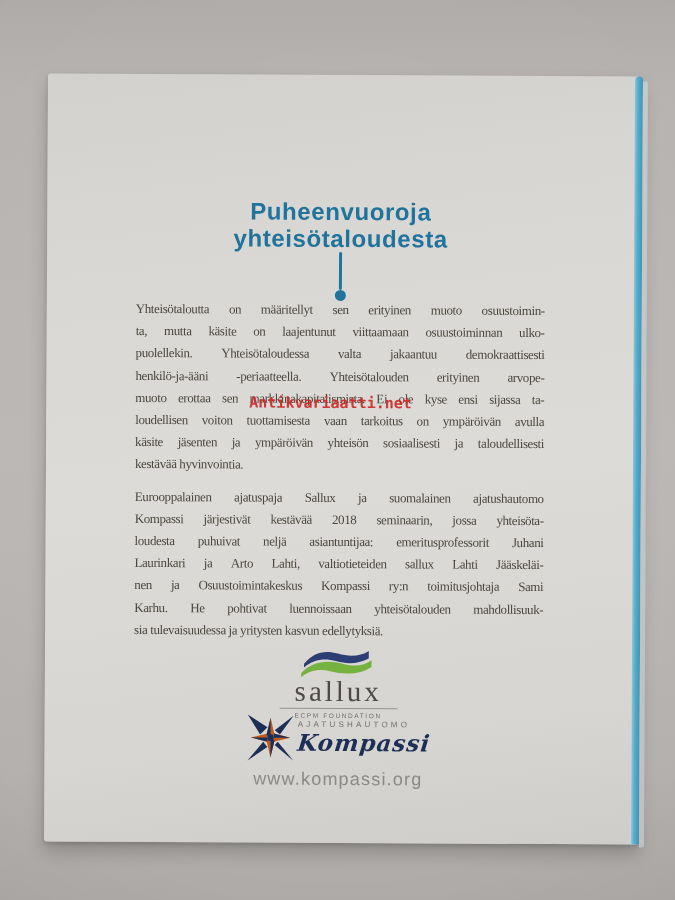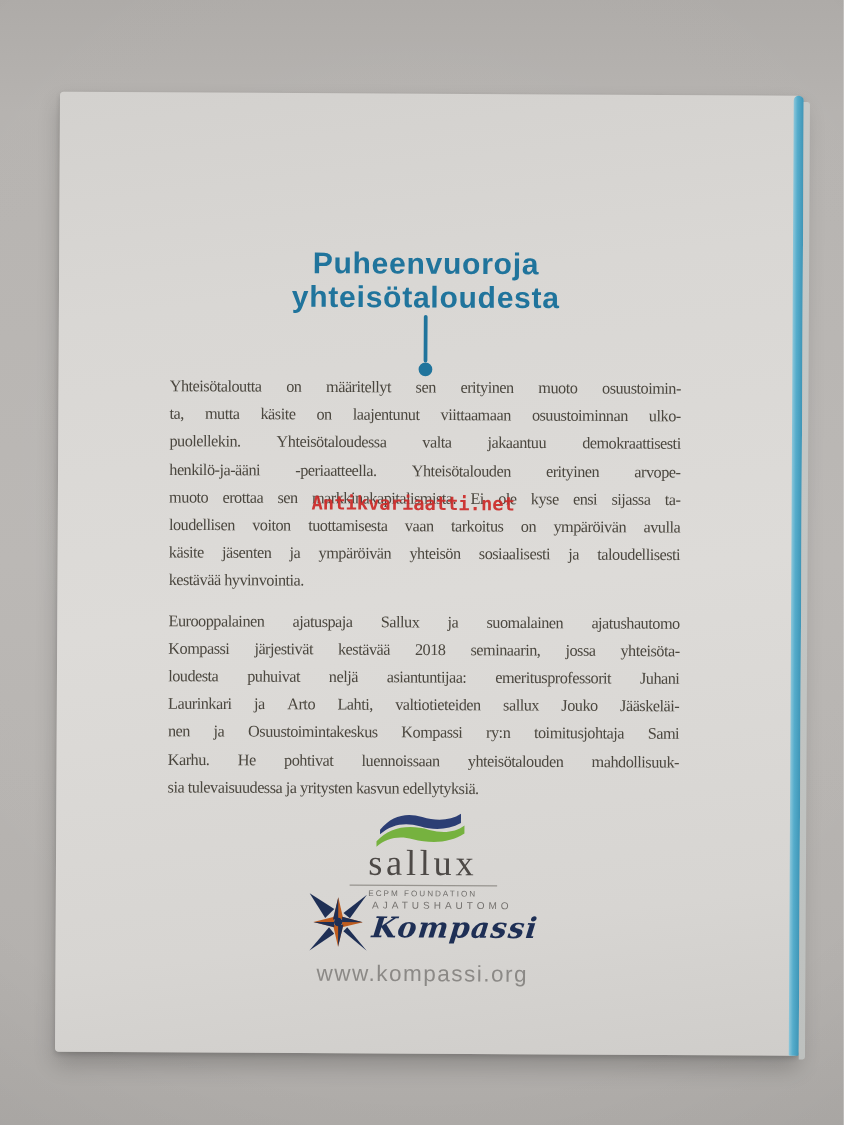--- a/index.html
+++ b/index.html
@@ -184,21 +184,21 @@
           <span>emeritusprofessorit</span>
           <span>Juhani</span>
         </div>
         <div class="line">
           <span>Laurinkari</span>
           <span>ja</span>
           <span>Arto</span>
           <span>Lahti,</span>
           <span>valtiotieteiden</span>
           <span>sallux</span>
-          <span>Jouko</span>
+          <span>Lahti</span>
           <span>Jääskeläi-</span>
         </div>
         <div class="line">
           <span>nen</span>
           <span>ja</span>
           <span>Osuustoimintakeskus</span>
           <span>Kompassi</span>
           <span>ry:n</span>
           <span>toimitusjohtaja</span>
           <span>Sami</span>

